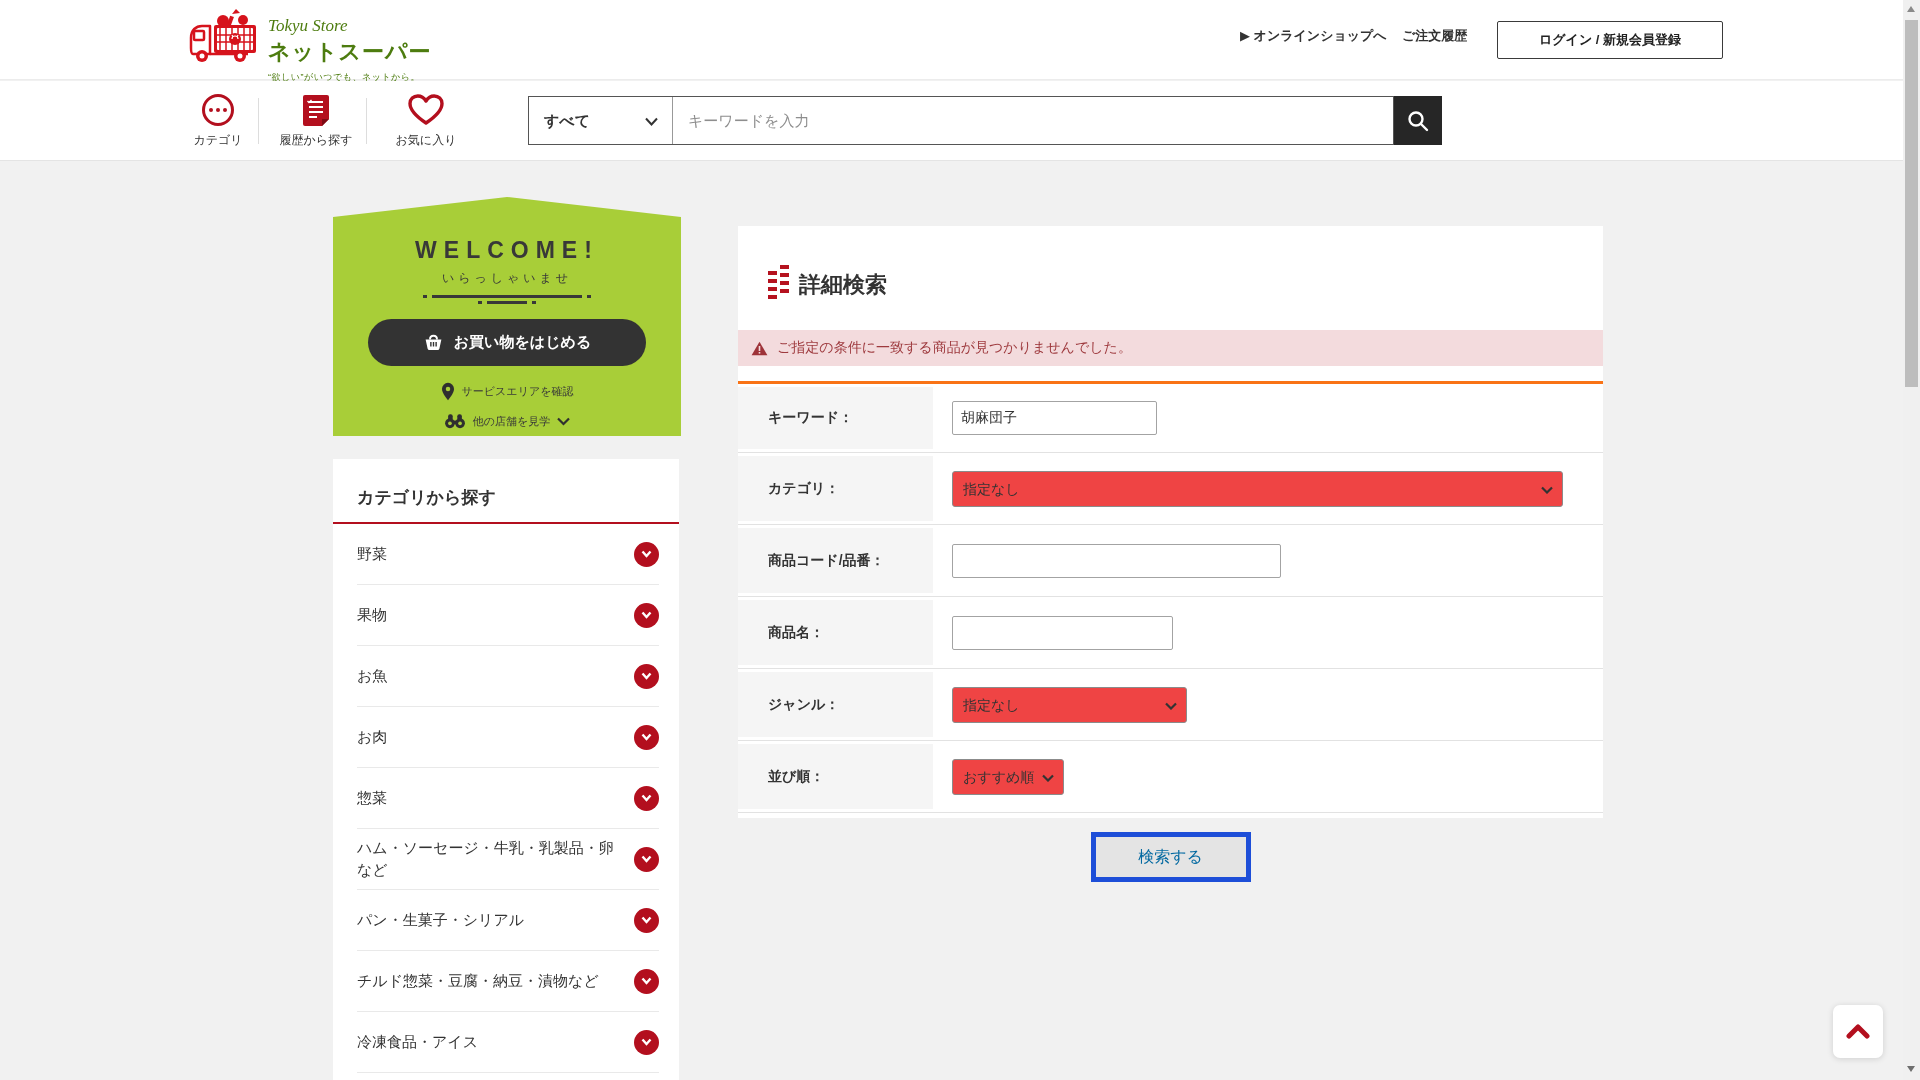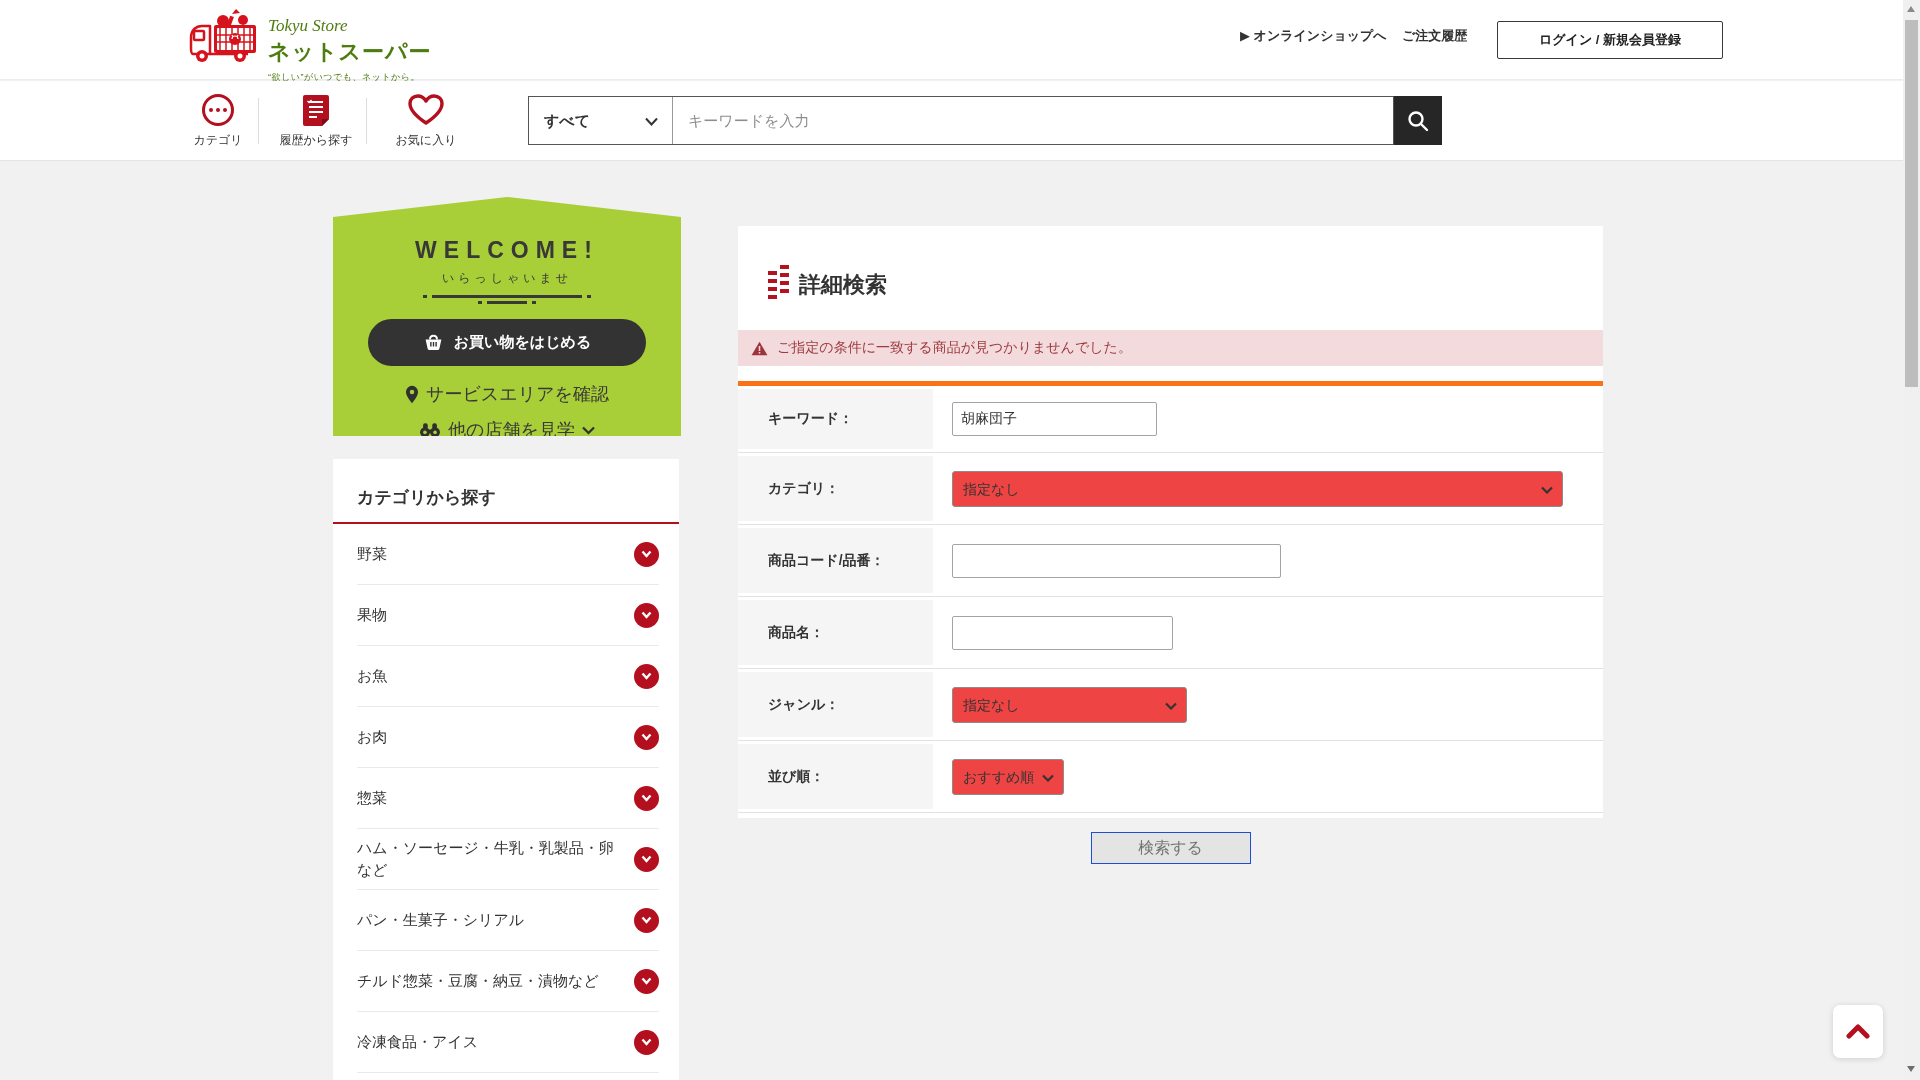--- a/index.html
+++ b/index.html
@@ -43,51 +43,51 @@
              clip-path:polygon(0 20px,50% 0,100% 20px,100% 100%,0 100%); text-align:center; color:#383838; }
   .w-title { margin-top:40px; font-size:23px; font-weight:bold; letter-spacing:7px; }
   .w-sub { margin-top:6px; font-size:12px; letter-spacing:4px; }
   .w-sep { margin-top:8px; }
   .w-sep .r { display:flex; align-items:center; justify-content:center; gap:5px; }
   .w-sep .d { width:4px; height:3px; background:#383838; }
   .w-sep .b1 { width:150px; height:2.5px; background:#383838; }
   .w-sep .b2 { width:40px; height:2.5px; background:#383838; }
   .w-sep .r2 { margin-top:3px; }
   .start-btn { margin:15px auto 0; width:278px; height:47px; border:none; border-radius:24px; background:#333; color:#fff; font-size:15px; font-weight:bold; display:flex; align-items:center; justify-content:center; gap:10px; cursor:pointer; font-family:inherit; }
-  .w-link { margin-top:16px; font-size:18px; font-weight:500; display:flex; align-items:center; justify-content:center; gap:7px; cursor:pointer; }
+  .w-link { margin-top:16px; font-size:11px; font-weight:500; display:flex; align-items:center; justify-content:center; gap:7px; cursor:pointer; }
   .w-link2 { margin-top:12px; }
 
   
   .sidebar { position:absolute; left:333px; top:459px; width:346px; height:621px; background:#fff; }
   .sb-title { padding:27px 24px 13px; font-size:17px; font-weight:bold; border-bottom:2px solid #b30f1e; }
   .sb-row { margin:0 20px 0 24px; min-height:61px; display:flex; align-items:center; justify-content:space-between; gap:10px; border-bottom:1px solid #e9e9e9; font-size:15px; font-weight:500; line-height:1.5; cursor:pointer; }
   .sb-row:last-child { border-bottom:1px solid #e9e9e9; }
   .rc { flex:0 0 25px; width:25px; height:25px; border-radius:50%; background:#b30f1e; display:flex; align-items:center; justify-content:center; }
 
   
   .main { position:absolute; left:738px; top:226px; width:865px; height:592px; background:#fff; }
   .m-titlerow { display:flex; align-items:center; gap:10px; padding:44px 0 0 30px; }
   .t-icon { display:flex; gap:3px; }
   .t-icon .col { display:flex; flex-direction:column; gap:4px; }
   .t-icon .col.c2 { transform:translateY(-6px); }
   .t-icon b { width:9px; height:4px; background:#b5121f; }
   .m-title { font-size:22px; font-weight:bold; }
   .banner { margin-top:30px; width:100%; height:36px; background:#f3dbdd; display:flex; align-items:center; gap:9px; padding-left:13px; font-size:14px; color:#9e3a3e; }
   .f-table { margin-top:15px; }
   .f-row { display:flex; height:72px; border-bottom:1px solid #e2e2e2; }
-  .f-row:first-child { border-top:5px solid #f97316; }
+  .f-row:first-child { border-top:3px solid #f97316; }
   .f-label { width:195px; background:#f5f5f5; margin:3px 0; display:flex; align-items:center; padding-left:30px; font-size:14px; font-weight:bold; }
   .f-field { flex:1; display:flex; align-items:center; padding-left:19px; }
   .txt { height:34px; border:1px solid #a3a3a3; border-radius:2px; font-size:14px; padding:0 8px; font-family:inherit; color:#333; outline:none; }
   .txt.w-kw { width:205px; } .txt.w-code { width:329px; } .txt.w-name { width:221px; }
   .sel { position:relative; height:36px; border:1px solid #8b8b8b; border-radius:3px; background:#ef4444; font-size:14px; line-height:34px; padding-left:10px; cursor:pointer; }
   .sel svg { position:absolute; right:9px; top:14px; }
   .sel.w-catg { width:611px; } .sel.w-genre { width:235px; } .sel.w-sort { width:112px; }
   .submit-wrap { position:absolute; left:738px; top:832px; width:865px; text-align:center; }
-  .submit-btn { width:160px; height:32px; background:#e4e4e4; border:1px solid #1d4ed8; font-size:16px; color:#737373; cursor:pointer; font-family:inherit; }
+  .submit-btn { width:160px; height:50px; background:#e4e4e4; border:5px solid #1d4ed8; font-size:16px; color:#0369a1; cursor:pointer; font-family:inherit; }
 
   
   .backtop { position:absolute; left:1833px; top:1005px; width:50px; height:53px; background:#fff; border-radius:7px; box-shadow:0 1px 6px rgba(0,0,0,.14); display:flex; align-items:center; justify-content:center; cursor:pointer; }
   .scrollbar { position:absolute; left:1903px; top:0; width:17px; height:1080px; background:#f0f0f0; }
   .sb-arrow-up { position:absolute; left:4px; top:6px; width:0; height:0; border-left:4.5px solid transparent; border-right:4.5px solid transparent; border-bottom:6px solid #8a8a8a; }
   .sb-thumb { position:absolute; left:2px; top:20px; width:13px; height:367px; background:#bdbdbd; cursor:pointer; }
   .sb-arrow-dn { position:absolute; left:4px; top:1066px; width:0; height:0; border-left:4.5px solid transparent; border-right:4.5px solid transparent; border-top:6px solid #6e6e6e; }
 </style>
 </head>
 <body>

